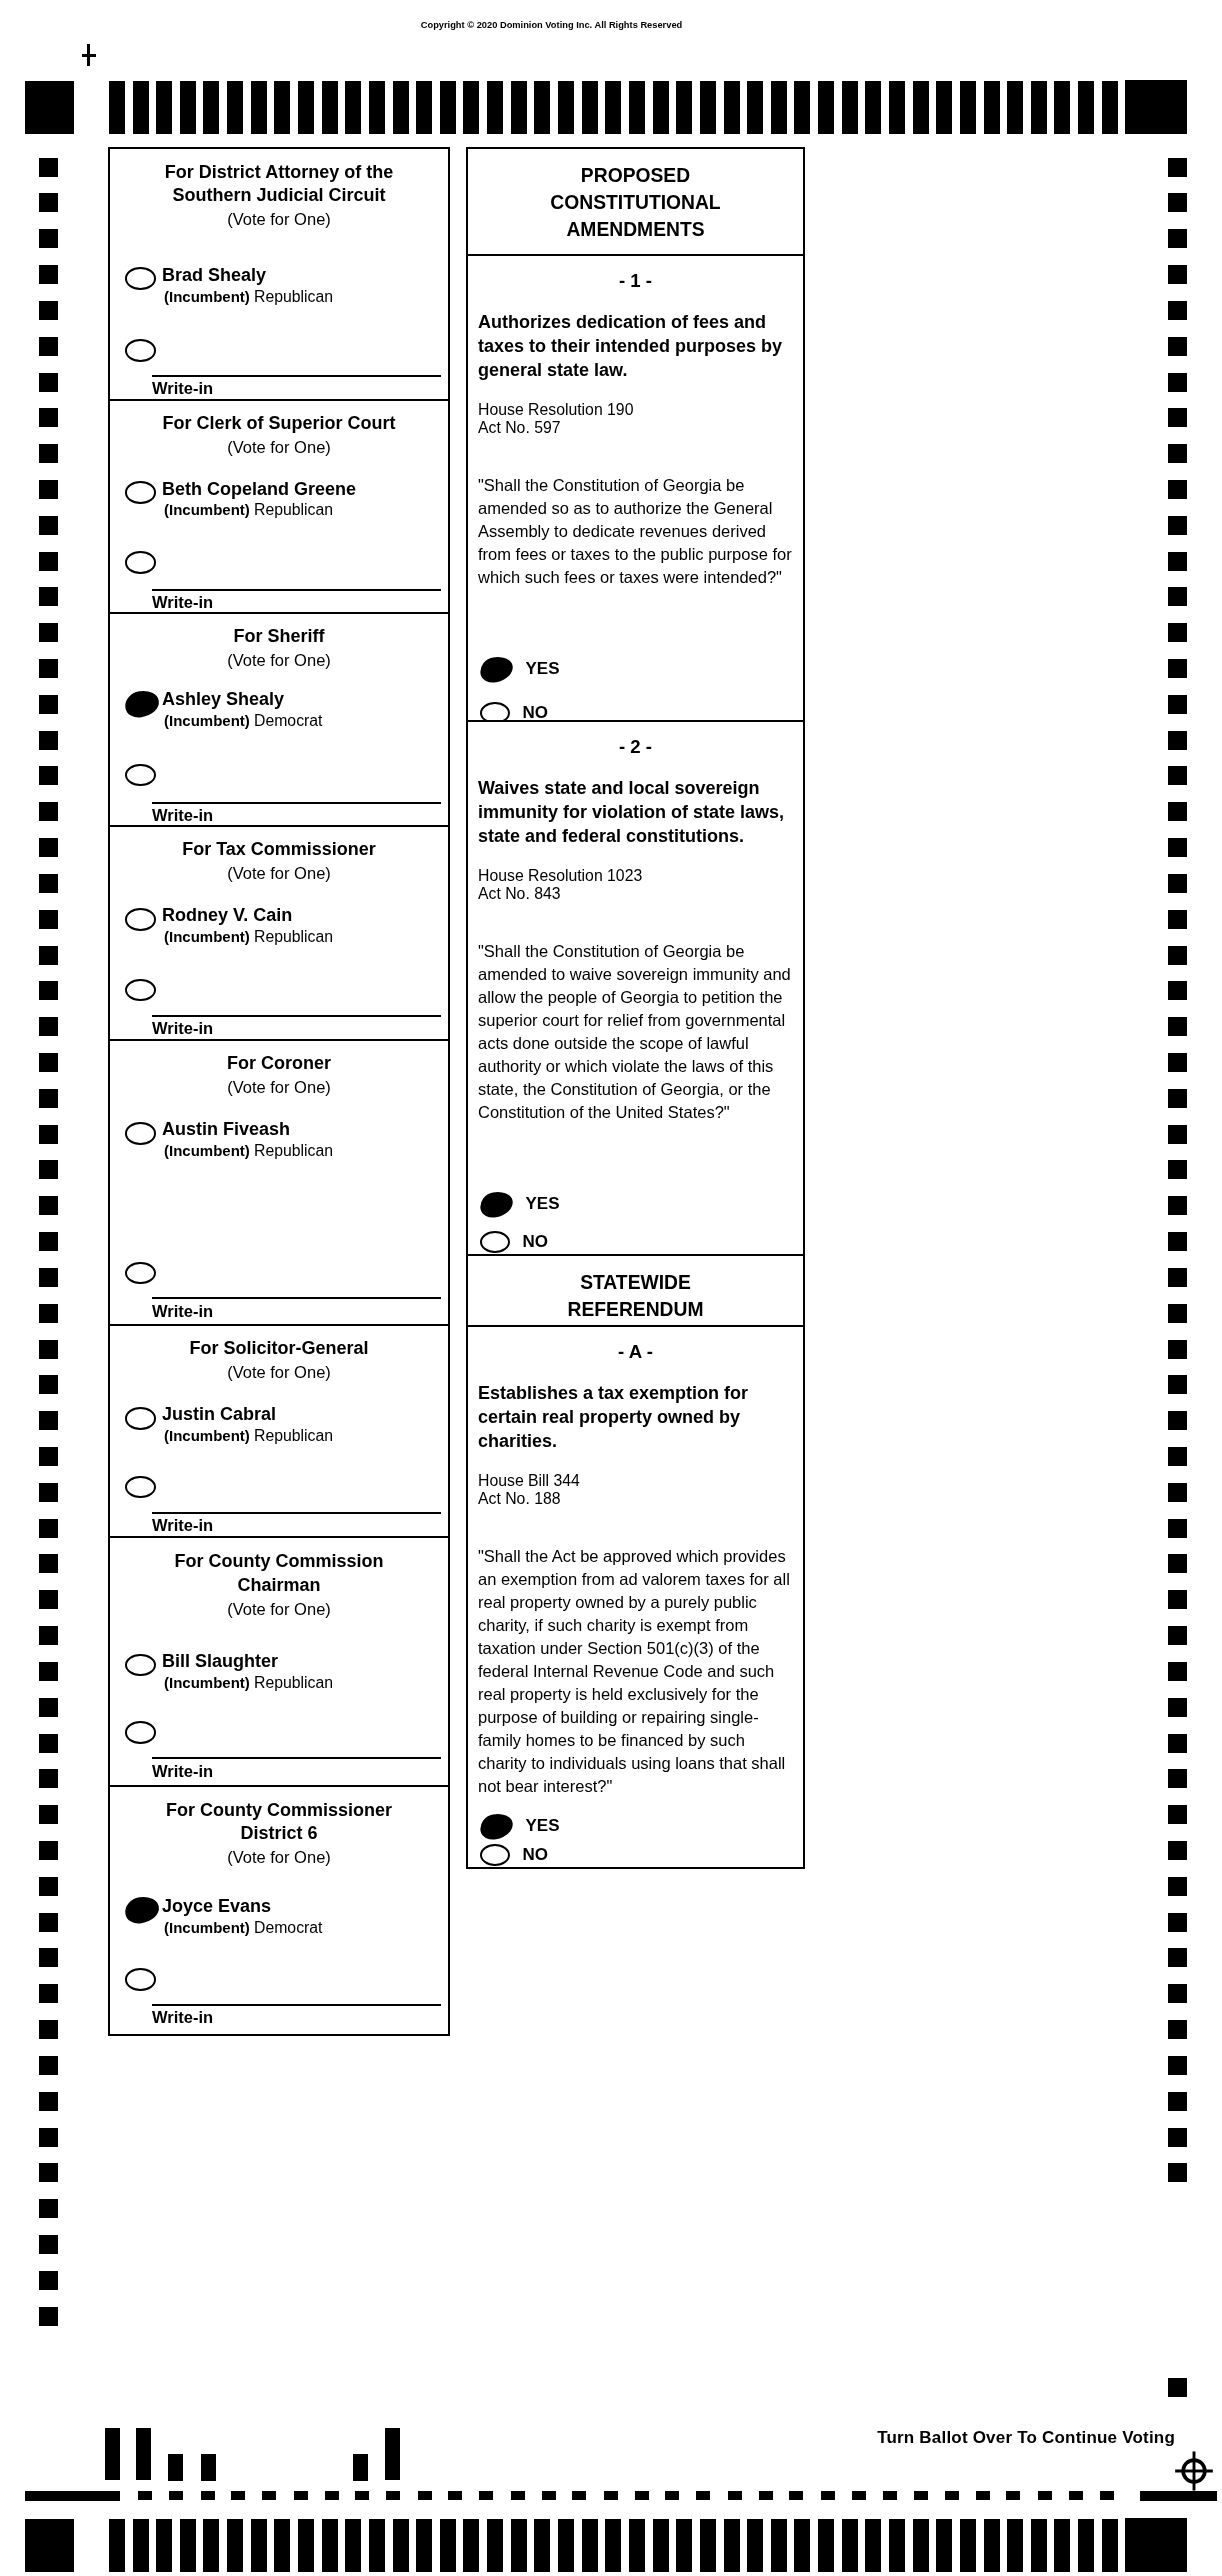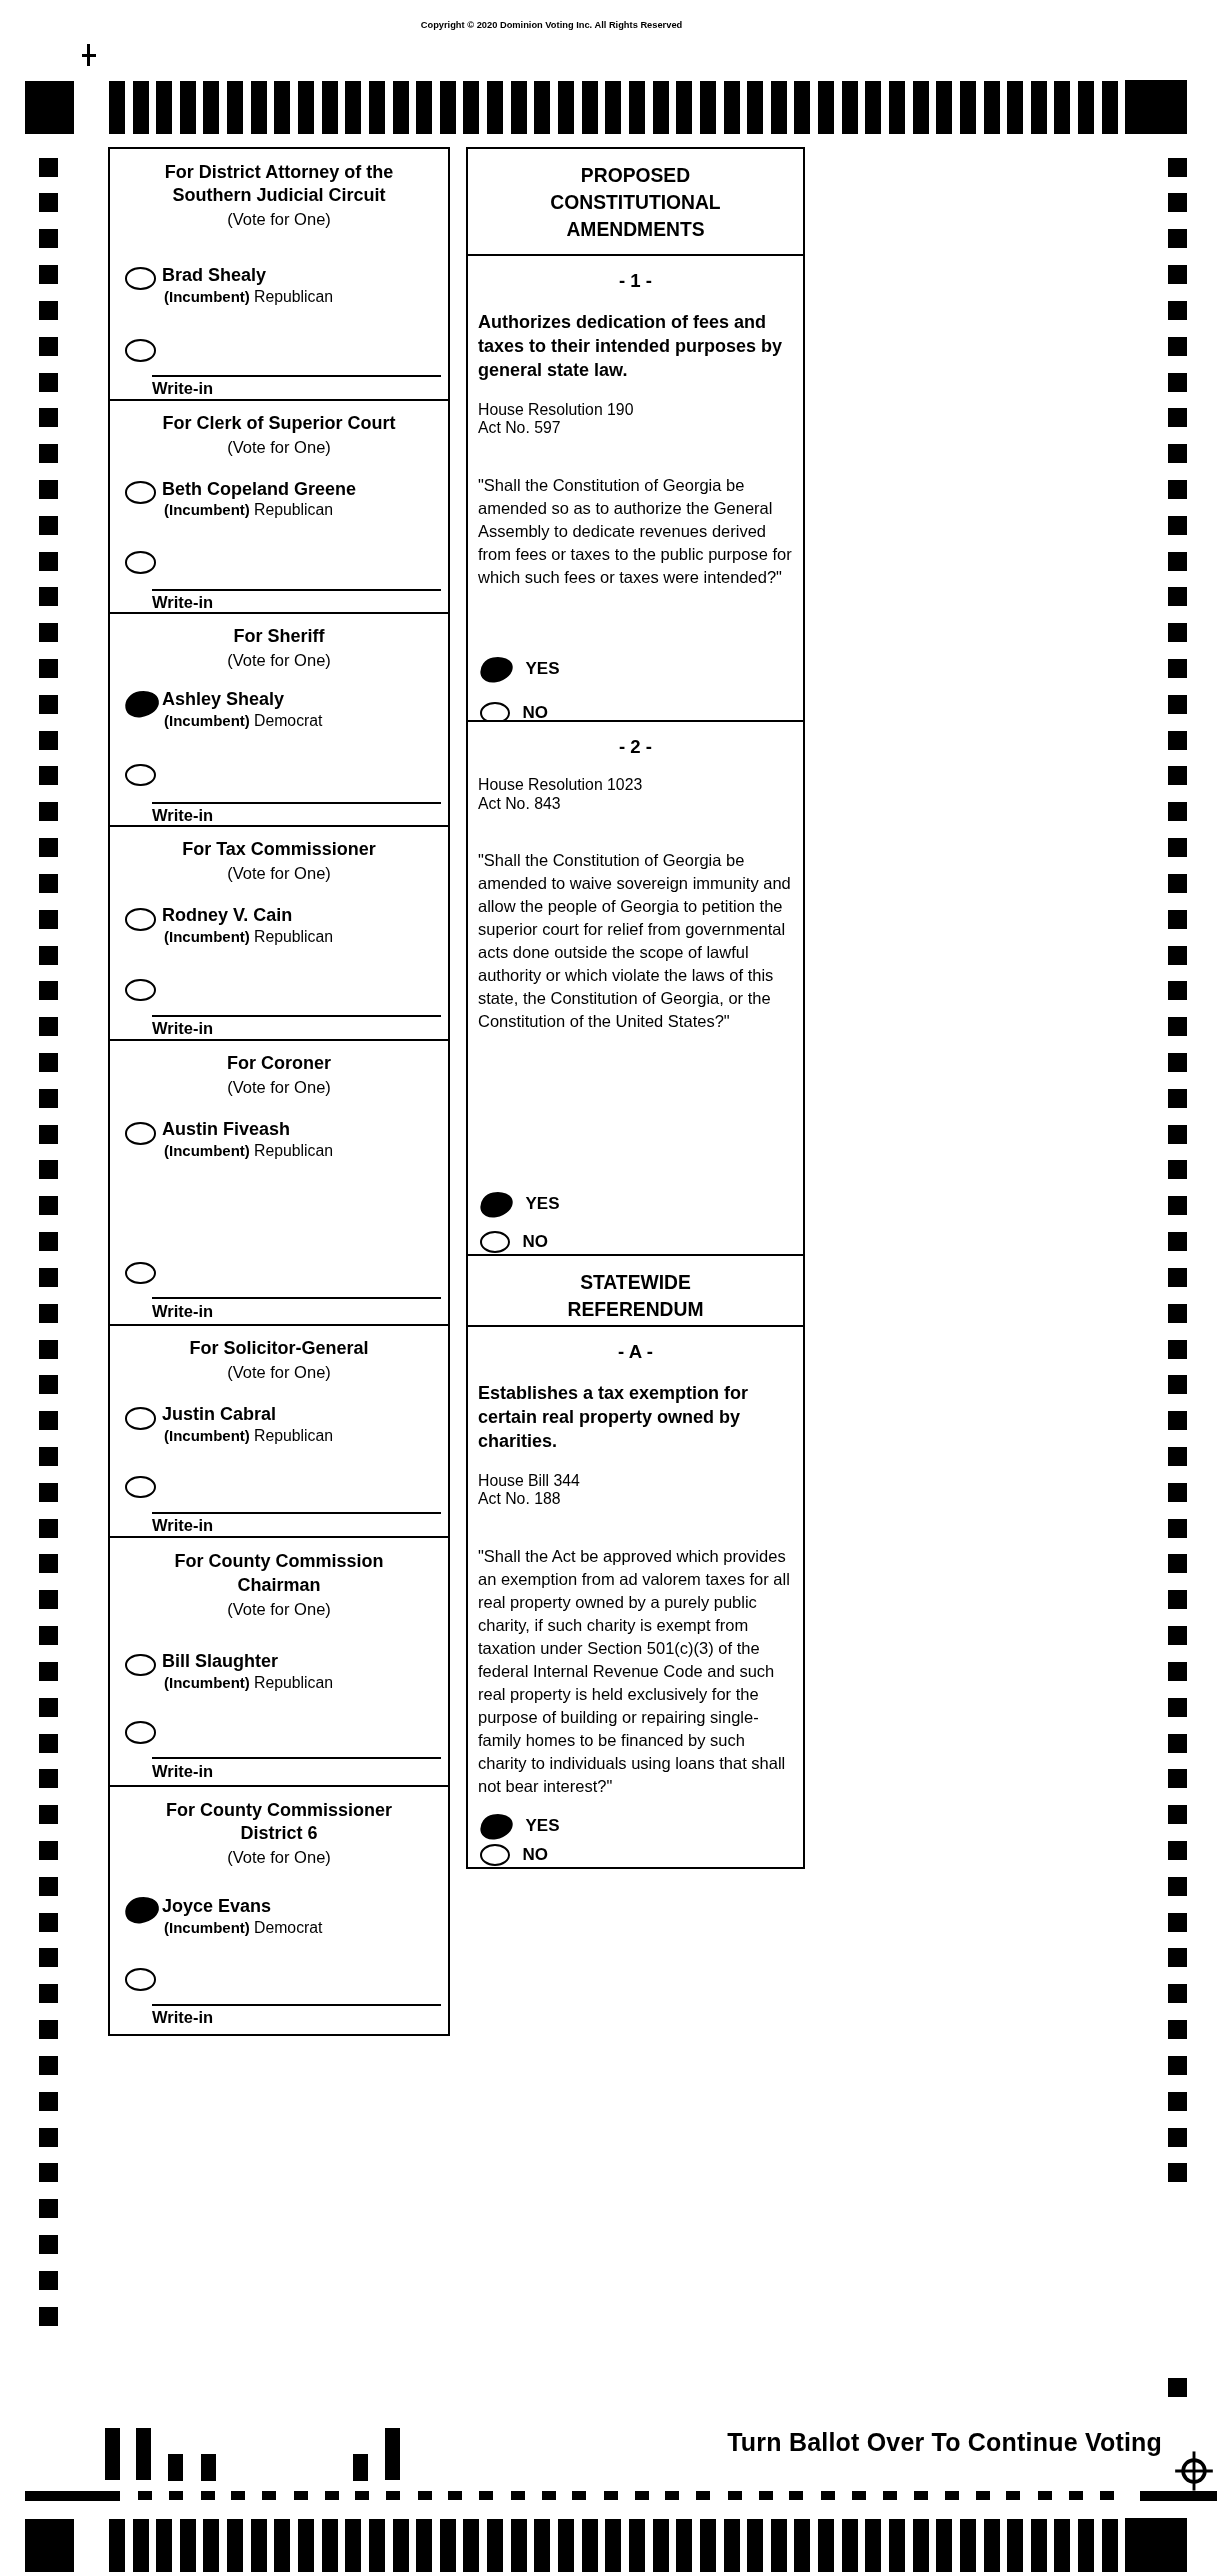--- a/index.html
+++ b/index.html
@@ -38,21 +38,21 @@
   .m-summary{margin:18.6px 7.2px 0 10px;font-weight:bold;font-size:18px;line-height:24px;}
   .m-refs{margin:18.6px 7.2px 0 10px;font-size:15.8px;line-height:18.6px;}
   .m-question{margin:36px 5.7px 0 10px;font-size:16.5px;line-height:23px;}
   .choice{position:absolute;left:11.5px;height:24px;white-space:nowrap;}
   .coval{display:inline-block;width:26px;height:18px;border:2.1px solid #000;border-radius:50%;
          vertical-align:middle;background:#fff;}
   .coval.filled{background:#000;width:29px;height:21px;
                 border-radius:46% 54% 58% 42%/ 58% 46% 54% 42%;transform:rotate(-10deg);}
   .clabel{display:inline-block;margin-left:13px;font-weight:bold;font-size:17px;vertical-align:middle;}
 
-  .turnover{position:absolute;top:2428px;right:60px;font-size:25px;font-weight:bold;letter-spacing:0.2px;}
+  .turnover{position:absolute;top:2428px;right:47px;font-size:17px;font-weight:bold;letter-spacing:0.2px;}
   .stubnum{position:absolute;left:401px;top:2440px;font-size:9.3px;font-weight:bold;
            transform:rotate(90deg);transform-origin:left top;}
 </style>
 </head>
 <body>
 
 <div class="ballot">
 
   <div class="copyright">Copyright © 2020 Dominion Voting Inc. All Rights Reserved</div>
 
@@ -446,20 +446,21 @@
         <div class="m-refs">
           <div>House Resolution 190</div>
           <div>Act No. 597</div>
         </div>
         <div class="m-question">"Shall the Constitution of Georgia be amended so as to authorize the General Assembly to dedicate revenues derived from fees or taxes to the public purpose for which such fees or taxes were intended?"</div>
         <div class="choice" style="top: 401px;"><span class="coval filled"></span><span class="clabel">YES</span></div>
         <div class="choice" style="top: 446px;"><span class="coval"></span><span class="clabel">NO</span></div>
       </div>
       <div class="box" style="height: 536px;">
         <div class="m-number">- 2 -</div>
+        <div class="m-summary">Waives state and local sovereign immunity for violation of state laws, state and federal constitutions.</div>
         <div class="m-refs">
           <div>House Resolution 1023</div>
           <div>Act No. 843</div>
         </div>
         <div class="m-question">"Shall the Constitution of Georgia be amended to waive sovereign immunity and allow the people of Georgia to petition the superior court for relief from governmental acts done outside the scope of lawful authority or which violate the laws of this state, the Constitution of Georgia, or the Constitution of the United States?"</div>
         <div class="choice" style="top: 470px;"><span class="coval filled"></span><span class="clabel">YES</span></div>
         <div class="choice" style="top: 509px;"><span class="coval"></span><span class="clabel">NO</span></div>
       </div>
       <div class="box" style="height: 73px;">
         <div class="s-header">

